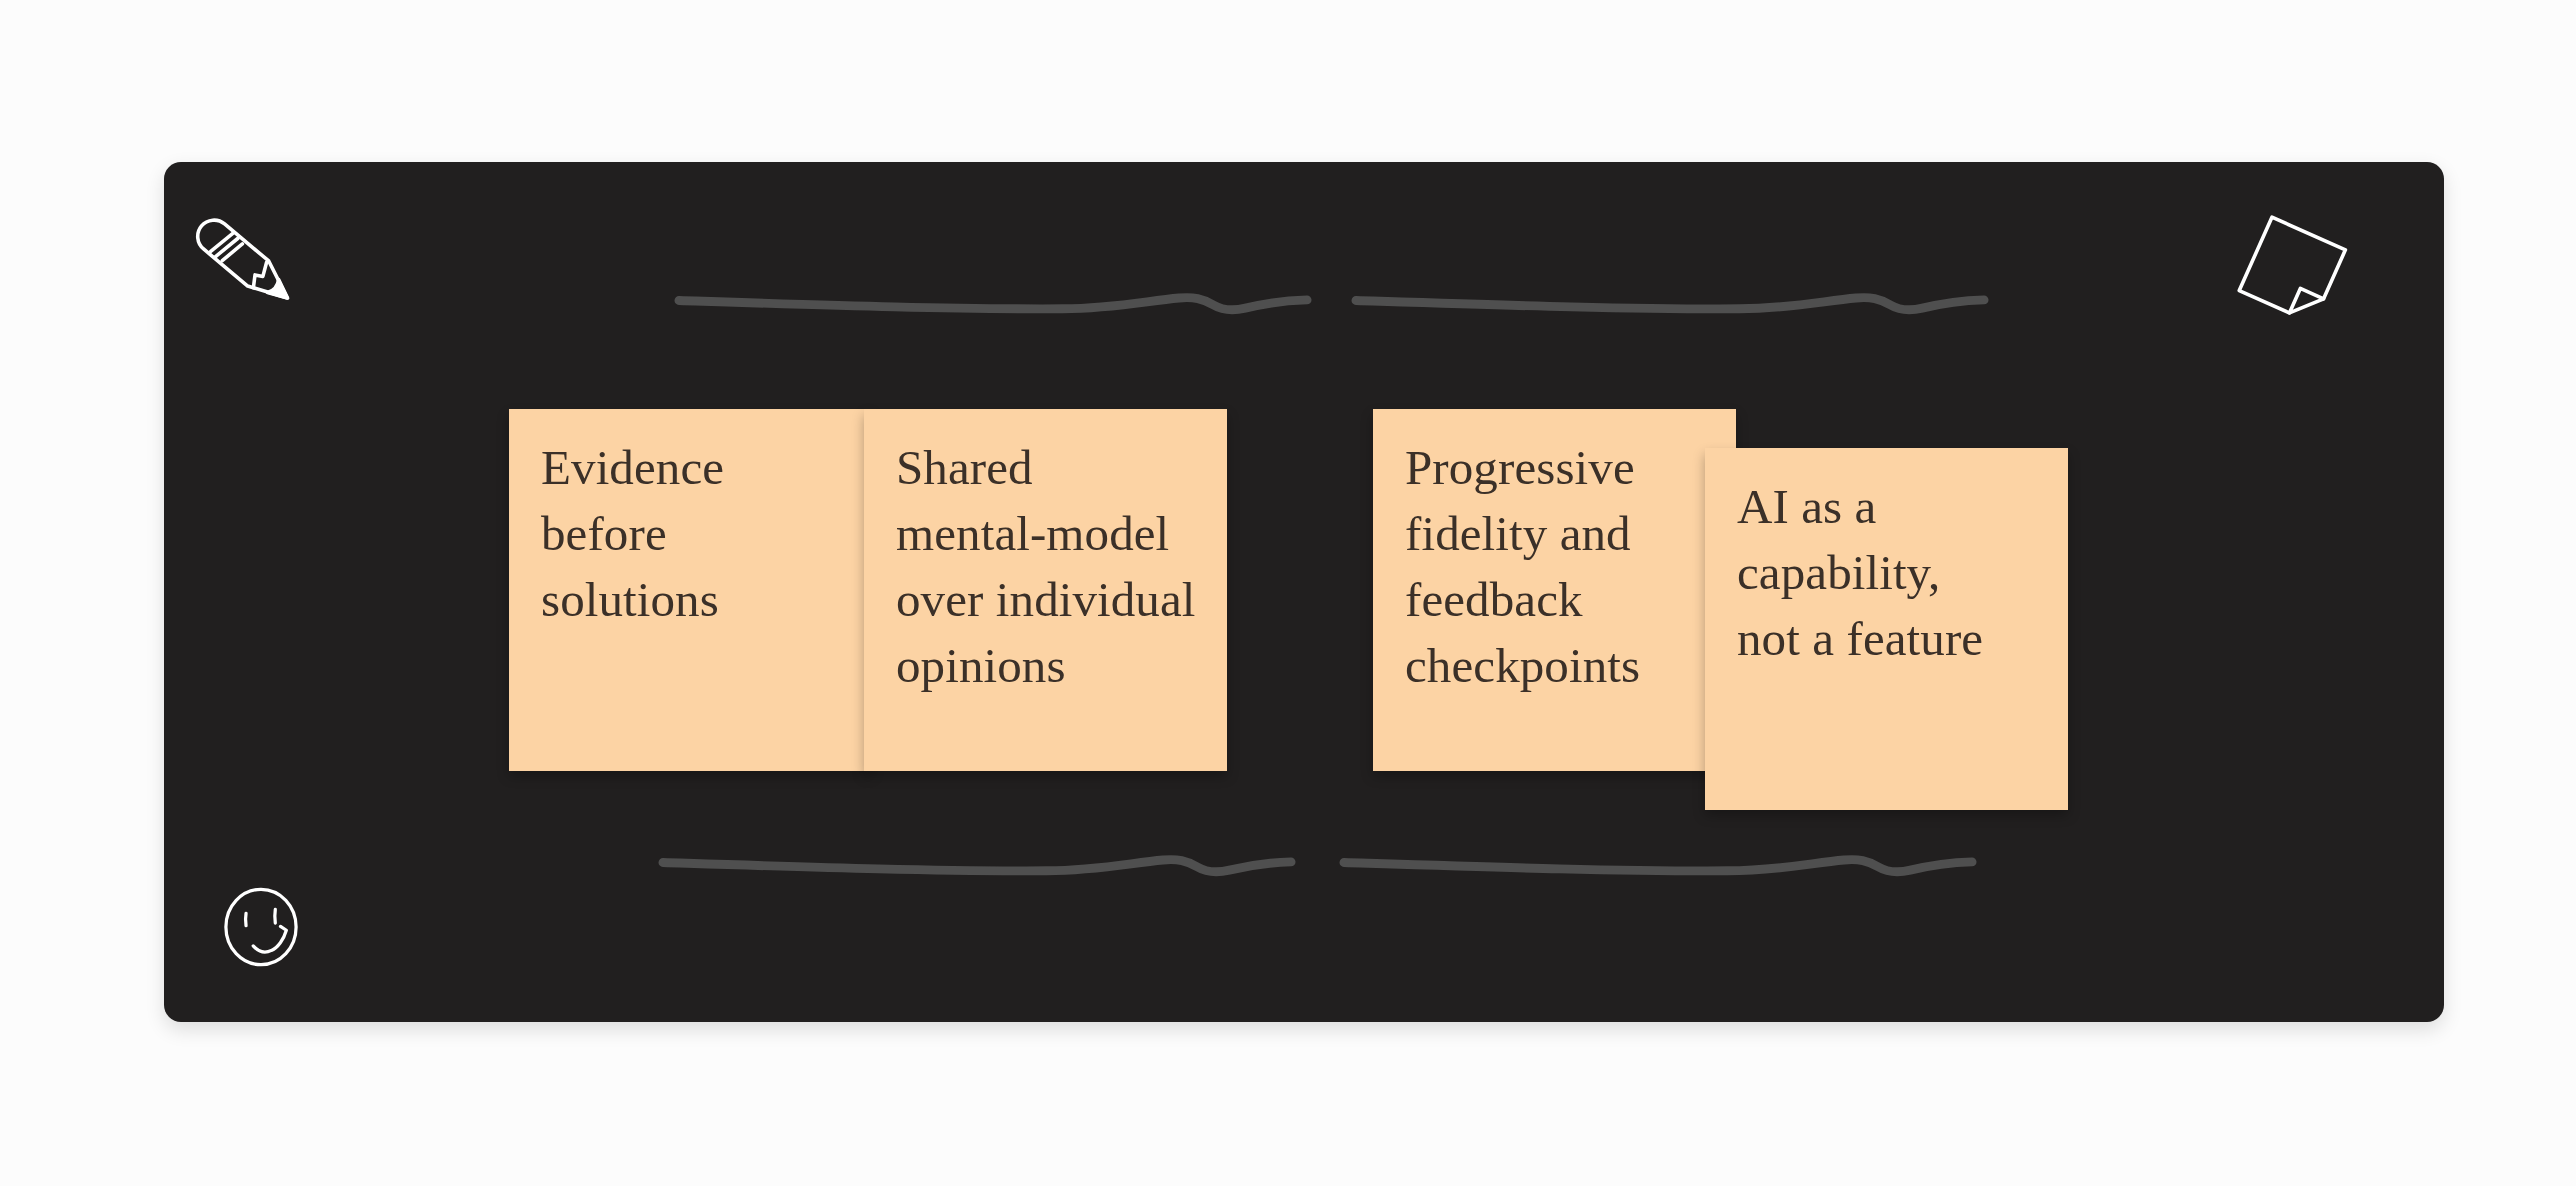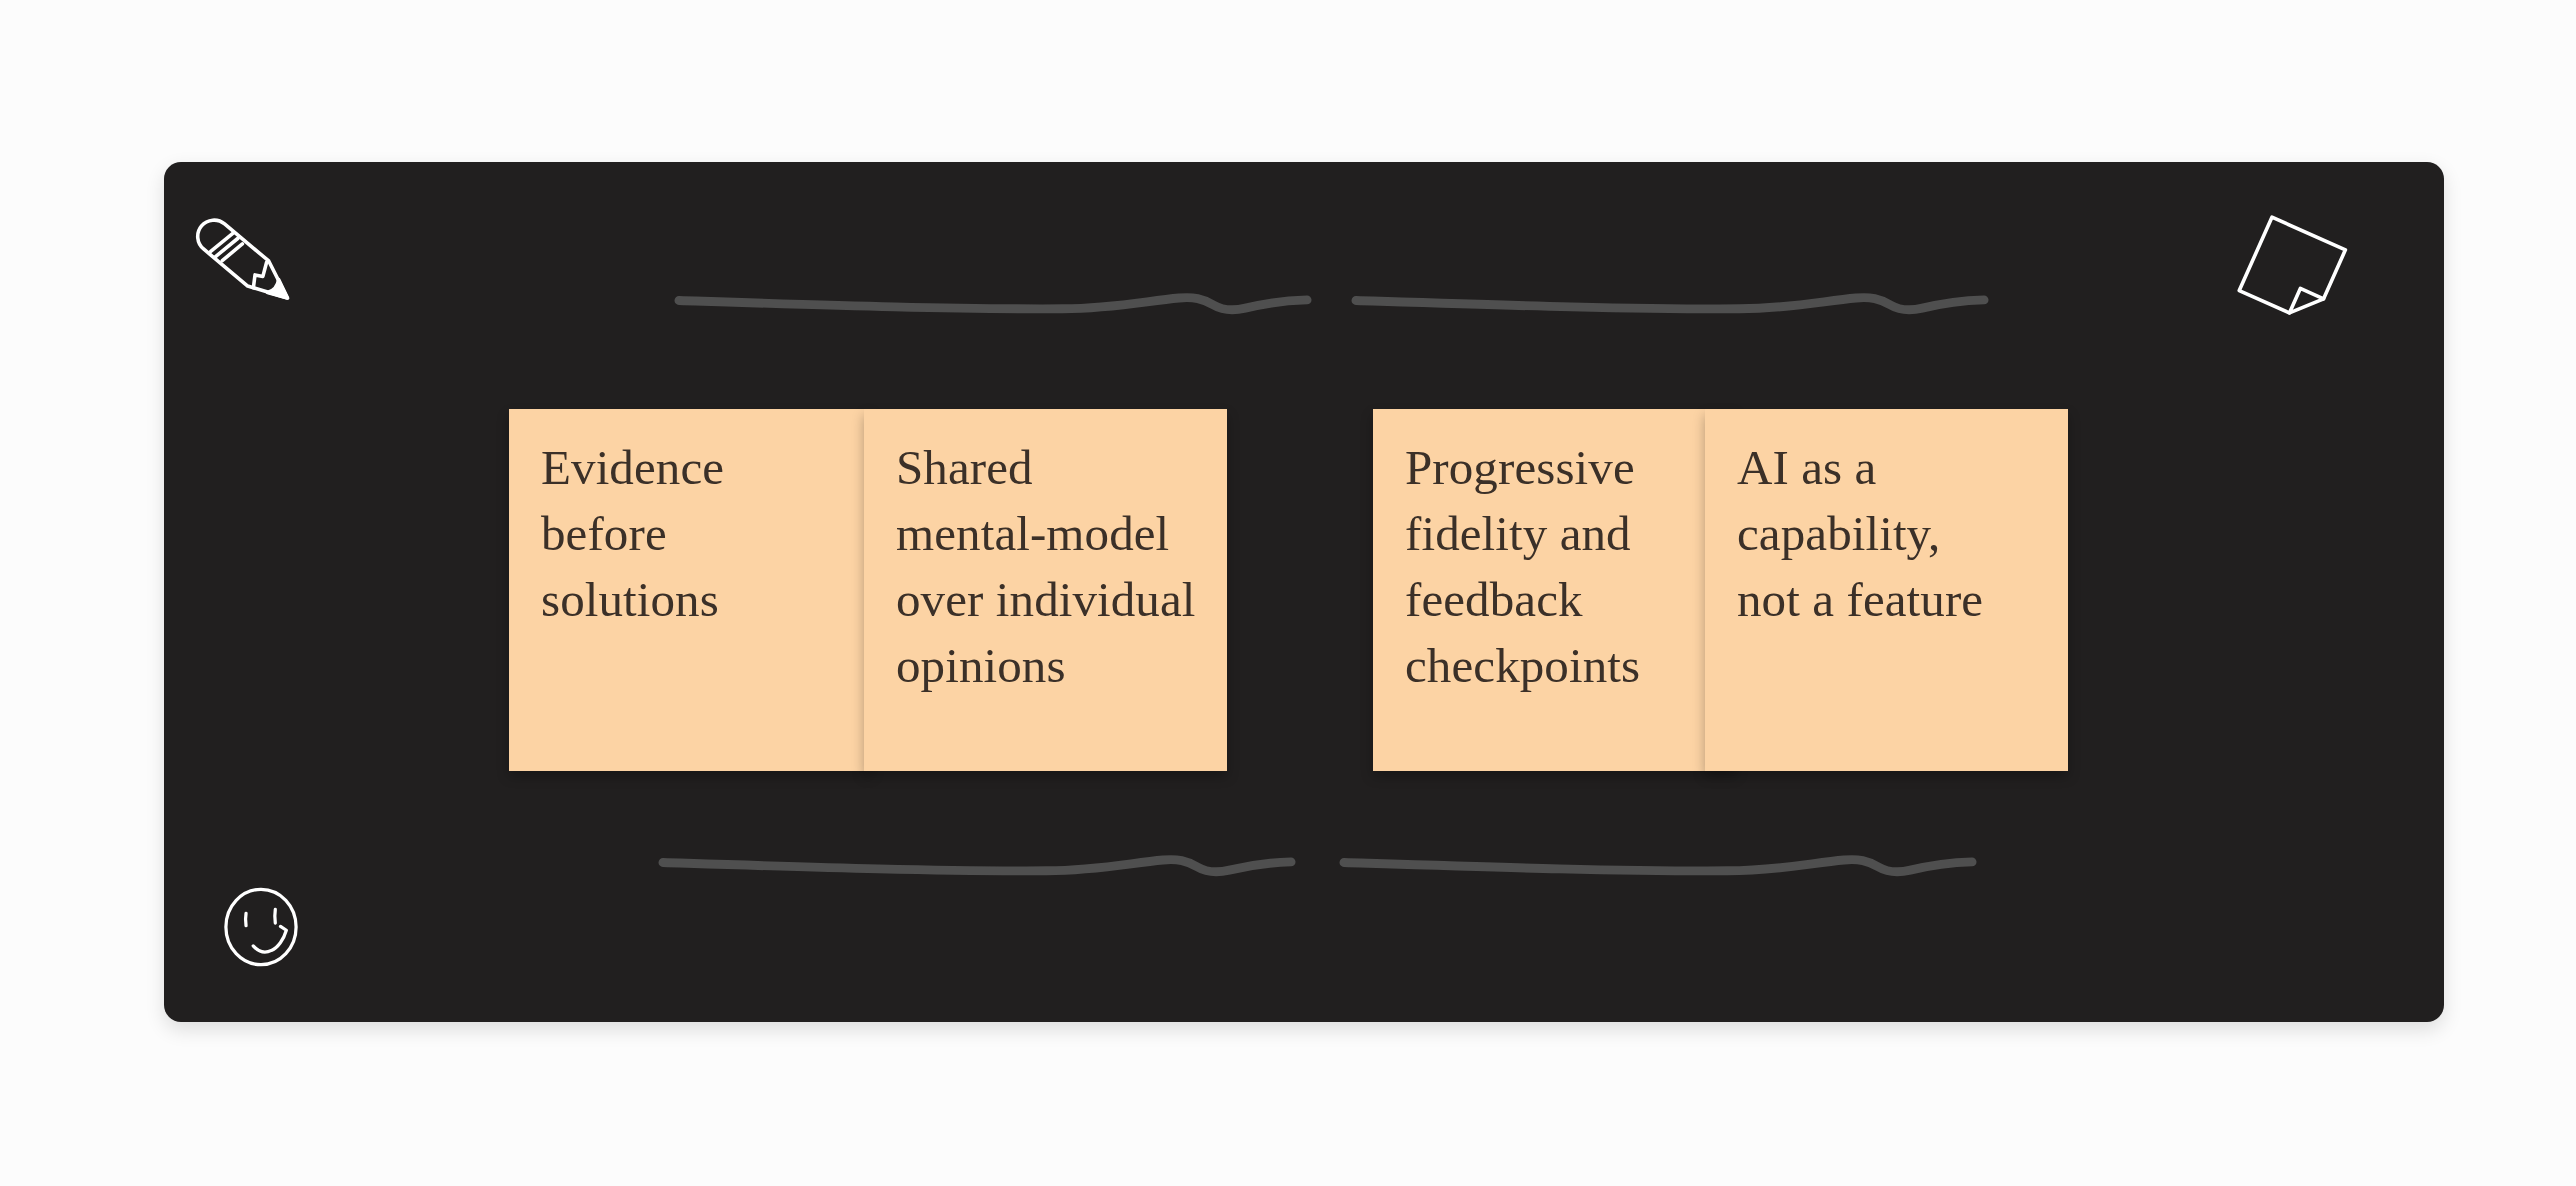--- a/index.html
+++ b/index.html
@@ -40,21 +40,21 @@
     display: block;
     white-space: pre-line;
     font-size: 49px;
     line-height: 66px;
     color: var(--note-text, #3b3028);
     letter-spacing: 0.1px;
   }
   .note-1 { left: 345px; }
   .note-2 { left: 700px; }
   .note-3 { left: 1209px; }
-  .note-4 { left: 1541px; }
+  .note-4 { left: 1541px; margin-top: 39px; }
 
   .abs { position: absolute; }
 
   .white-icon { color: var(--icon-color, #ffffff); }
   .hand-line  { color: var(--line-color, #4f4f4f); }
 
   svg { display: block; overflow: visible; }
 </style>
 </head>
 <body>

